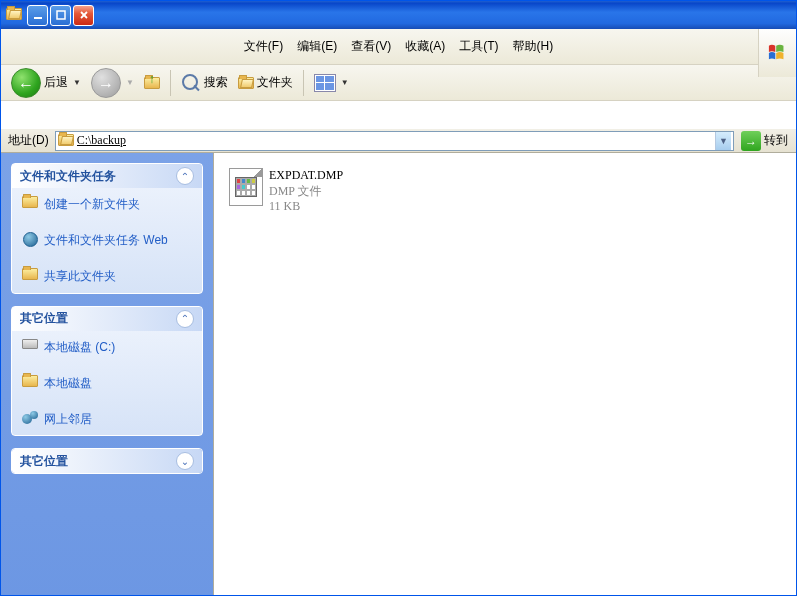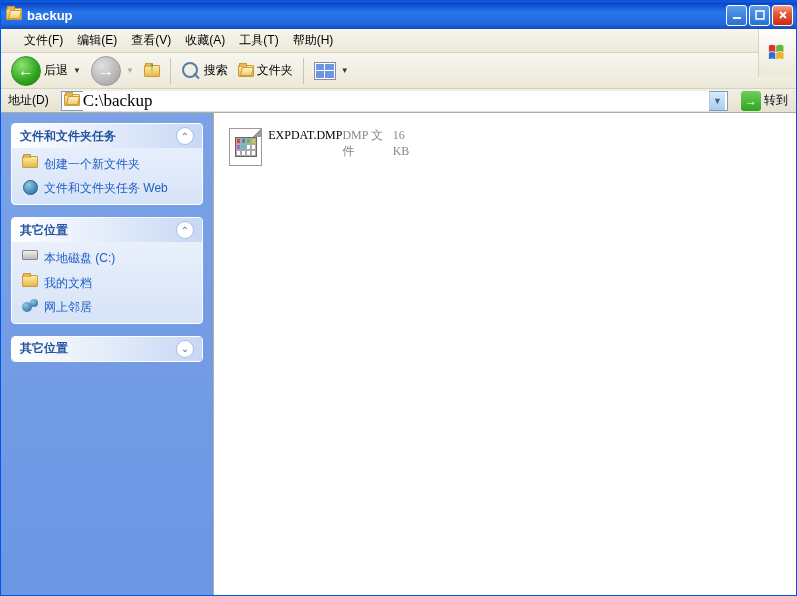--- a/index.html
+++ b/index.html
@@ -8,66 +8,66 @@
 
 .titlebar { height: 28px; background: linear-gradient(to bottom, #1f5fcf 0%, #0846c9 8%, #2975e9 40%, #2169e0 80%, #164cb5 100%); display: flex; align-items: center; padding: 0 3px 0 5px; color: #fff; }
 .titlebar .folder-ico { width: 16px; height: 14px; margin-right: 5px; }
 .titlebar .title { font-weight: bold; font-size: 13px; flex: 1; font-family: Tahoma, Arial; }
 .win-btns { display: flex; gap: 2px; }
 .win-btn { width: 21px; height: 21px; border-radius: 3px; border: 1px solid #fff; display: flex; align-items: center; justify-content: center; color: #fff; font-weight: bold; font-size: 11px; }
 .win-min, .win-max { background: linear-gradient(to bottom, #5a9de8, #2a6ed4); }
 .win-close { background: linear-gradient(to bottom, #f6a08b, #e45838 40%, #cb2a15); }
 
 
-.menubar { height: 24px; background: linear-gradient(to bottom, #f7f6ef, #ece9d8); display: flex; align-items: center; padding: 0 16px; border-bottom: 1px solid #d6d2c2; position: relative; }
+.menubar { height: 36px; background: linear-gradient(to bottom, #f7f6ef, #ece9d8); display: flex; align-items: center; padding: 0 16px; border-bottom: 1px solid #d6d2c2; position: relative; justify-content: center; }
 .menubar .menu-item { padding: 2px 7px; cursor: default; }
 .win-flag { position: absolute; right: 0; top: 0; width: 38px; height: 48px; background: linear-gradient(to bottom,#fefefe,#ece9d8); border-left: 1px solid #d6d2c2; display:flex; align-items:center; justify-content:center; z-index:5; }
 
 
 .toolbar { height: 36px; background: linear-gradient(to bottom, #f7f6ef, #ece9d8); display: flex; align-items: center; padding: 0 6px; border-bottom: 1px solid #d6d2c2; gap: 2px; }
 .tb-btn { display: flex; align-items: center; gap: 3px; padding: 2px 4px; cursor: default; }
 .tb-big-back { width: 30px; height: 30px; border-radius: 50%; background: radial-gradient(circle at 35% 30%, #8fe26e, #2fa51f 60%, #1b7a10); border: 1px solid #3a8a2c; display:flex; align-items:center; justify-content:center; color:#fff; font-size:16px; }
 .tb-big-fwd { width: 30px; height: 30px; border-radius: 50%; background: radial-gradient(circle at 35% 30%, #e0e0e0, #b8b8b8 60%, #9a9a9a); border: 1px solid #9a9a9a; display:flex; align-items:center; justify-content:center; color:#fff; font-size:16px; }
 .tb-sep { width: 1px; height: 26px; background: #c9c5b4; margin: 0 4px; }
 .drop-tri { font-size: 8px; color: #333; margin-left:2px;}
 .drop-tri.dis { color:#aaa; }
 
 
-.addrbar { height: 24px; background: linear-gradient(to bottom, #f1efe6, #e6e2d1); display: flex; align-items: center; padding: 0 4px; border-bottom: 1px solid #b0ad9c; gap: 9px; }
+.addrbar { height: 24px; background: linear-gradient(to bottom, #f1efe6, #e6e2d1); display: flex; align-items: center; padding: 0 4px; border-bottom: 1px solid #b0ad9c; gap: 3px; margin-top: 28px; }
 .addr-label { padding: 0 3px; }
 .addr-input-wrap { flex: 1; height: 20px; background: #fff; border: 1px solid #7f9db9; display: flex; align-items: center; padding: 0 2px; }
 .addr-input-wrap .fico { width:16px; height:14px; margin-right:3px;}
-.addr-input { flex: 1; border: none; outline: none; font-size: 17px; font-family: Tahoma, "宋体"; }
+.addr-input { flex: 1; border: none; outline: none; font-size: 12px; font-family: Tahoma, "宋体"; text-decoration: underline; }
 .addr-drop { width: 16px; height: 18px; background: linear-gradient(to bottom,#d5ecfc,#a7cdee); border-left:1px solid #b4c8e0; display:flex; align-items:center; justify-content:center; font-size:9px; color:#4d6185;}
 .go-btn { display:flex; align-items:center; gap:3px; padding:0 4px; }
 .go-ico { width:20px;height:20px; border-radius:3px; background:linear-gradient(to bottom,#6fcf5a,#2fa51f); display:flex;align-items:center;justify-content:center;color:#fff; font-size:12px;}
 
 
 .main { display: flex; height: calc(596px - 28px - 24px - 36px - 24px - 2px); }
 .sidebar { width: 212px; background: linear-gradient(to bottom, #7ba2e7 0%, #6b96e3 100%); padding: 10px; display:flex; flex-direction:column; gap:12px; }
 .panel { background: linear-gradient(to bottom, #eff4fd, #d6e3f7); border-radius: 4px; overflow: hidden; border: 1px solid #fff; }
 .panel-head { height: 24px; background: linear-gradient(to right, #fff 0%, #c7d8f5 100%); display: flex; align-items: center; padding: 0 8px; color: #23529e; font-weight: bold; justify-content: space-between; cursor:default;}
 .panel-head .chev { width:18px; height:18px; border-radius:50%; background:#fff; border:1px solid #a7bde0; display:flex;align-items:center;justify-content:center; color:#4971b9; font-size:10px; font-weight:normal;}
-.panel-body { padding: 8px 10px; display:flex; flex-direction:column; gap:8px; }
+.panel-body { padding: 8px 10px; display:flex; flex-direction:column; gap:20px; }
 .task-link { display:flex; align-items:flex-start; gap:6px; color:#215dc6; cursor:default; line-height:1.35;}
 .task-link .tico { width:16px; flex-shrink:0; display:flex; align-items:center; justify-content:center;}
 
 .content { flex:1; background:#fff; padding:12px; border-left:1px solid #b0ad9c;}
 .file-item { display:flex; align-items:flex-start; gap:6px; width:200px; padding:2px; border:1px solid #fff;}
 .file-icon { width:34px; height:38px; background:#fff; border:1px solid #9a9a9a; position:relative; display:flex; align-items:center; justify-content:center;}
 .file-icon .fold { position:absolute; top:0; right:0; width:8px; height:8px; background:linear-gradient(135deg,#fff 49%,#9a9a9a 50%);}
 .file-icon .grid { width:22px; height:20px; background:#fff; border:1px solid #666; display:grid; grid-template-columns:repeat(4,1fr); grid-template-rows:repeat(3,1fr);}
 .file-icon .grid span { border:0.5px solid #aaa;}
 .file-icon .grid span:nth-child(1){background:#d44;}
 .file-icon .grid span:nth-child(2){background:#48c;}
 .file-icon .grid span:nth-child(3){background:#6b4;}
 .file-icon .grid span:nth-child(4){background:#cc4;}
 .file-icon .grid span:nth-child(5){background:#a6d;}
 .file-icon .grid span:nth-child(6){background:#4cc;}
-.file-meta { display:flex; line-height:1.3; font-family: "宋体", Tahoma;}
+.file-meta { display:flex; flex-direction:column; line-height:1.3; font-family: "宋体", Tahoma;}
 .file-name { color:#000; }
 .file-sub { color:#888;font-family:Liberation Serif, serif; }
 
 
 .ico-folder { display:inline-block; width:16px; height:12px; background:linear-gradient(to bottom,#fceea0,#e8b64e); border:1px solid #c89c3f; border-radius:1px; position:relative;}
 .ico-folder::before { content:""; position:absolute; top:-3px; left:0; width:6px; height:3px; background:#e8b64e; border:1px solid #c89c3f; border-bottom:none; border-radius:1px 1px 0 0;}
 .ico-folder.open::after { content:""; position:absolute; inset:1px 0 0 2px; background:linear-gradient(to bottom,#fff3c0,#f0cc70); transform:skewX(-12deg); border:1px solid #c89c3f;}
 .ico-mag { width:20px; height:20px; position:relative;}
 .ico-mag::before { content:""; position:absolute; width:12px; height:12px; border:2px solid #5b7aa8; border-radius:50%; left:1px; top:1px;}
 .ico-mag::after { content:""; position:absolute; width:7px; height:2px; background:#5b7aa8; transform:rotate(45deg); left:12px; top:14px;}
@@ -81,21 +81,20 @@
 .ico-net .g2 { position:absolute; width:8px;height:8px; border-radius:50%; background:radial-gradient(circle at 35% 30%,#8ecae6,#1e6091); right:0; top:0;}
 .ico-views { width:22px; height:18px; border:1px solid #88a; background:#fff; display:grid; grid-template-columns:1fr 1fr; grid-template-rows:1fr 1fr; gap:1px; padding:1px;}
 .ico-views span { background:#6b96e3;}
 .winflag-svg { width:22px; height:20px;}
 </style>
 </head>
 <body>
 
 <div class="titlebar">
   <span class="folder-ico"><span class="ico-folder open"></span></span>
-  <span class="title">backup</span>
   <div class="win-btns">
     <div class="win-btn win-min">
         <svg width="10" height="10">
           <rect x="1" y="7" width="8" height="2" fill="#fff"></rect>
         </svg>
       </div>
     <div class="win-btn win-max">
         <svg width="10" height="10">
           <rect x="1" y="1" width="8" height="8" fill="none" stroke="#fff" stroke-width="1.5"></rect>
         </svg>
@@ -189,40 +188,46 @@
               <span class="ico-folder"></span>
             </span>
             <span>创建一个新文件夹</span>
           </div>
         <div class="task-link">
             <span class="tico">
               <span class="ico-globe"></span>
             </span>
             <span>文件和文件夹任务 Web</span>
           </div>
+        <div class="task-link">
+            <span class="tico">
+              <span class="ico-folder"></span>
+            </span>
+            <span>共享此文件夹</span>
+          </div>
       </div>
     </div>
 
     <div class="panel">
       <div class="panel-head">
         <span>其它位置</span>
         <span class="chev">⌃</span>
       </div>
       <div class="panel-body">
         <div class="task-link">
             <span class="tico">
               <span class="ico-drive"></span>
             </span>
             <span>本地磁盘 (C:)</span>
           </div>
         <div class="task-link">
             <span class="tico">
               <span class="ico-folder"></span>
             </span>
-            <span>我的文档</span>
+            <span>本地磁盘</span>
           </div>
         <div class="task-link">
             <span class="tico">
               <span class="ico-net">
                 <span class="g1"></span>
                 <span class="g2"></span>
               </span>
             </span>
             <span>网上邻居</span>
           </div>
@@ -253,17 +258,17 @@
             <span></span>
             <span></span>
             <span></span>
             <span></span>
             <span></span>
           </div>
       </div>
       <div class="file-meta">
         <span class="file-name">EXPDAT.DMP</span>
         <span class="file-sub">DMP 文件</span>
-        <span class="file-sub">16 KB</span>
+        <span class="file-sub">11 KB</span>
       </div>
     </div>
   </div>
 </div>
 
 </body></html>

